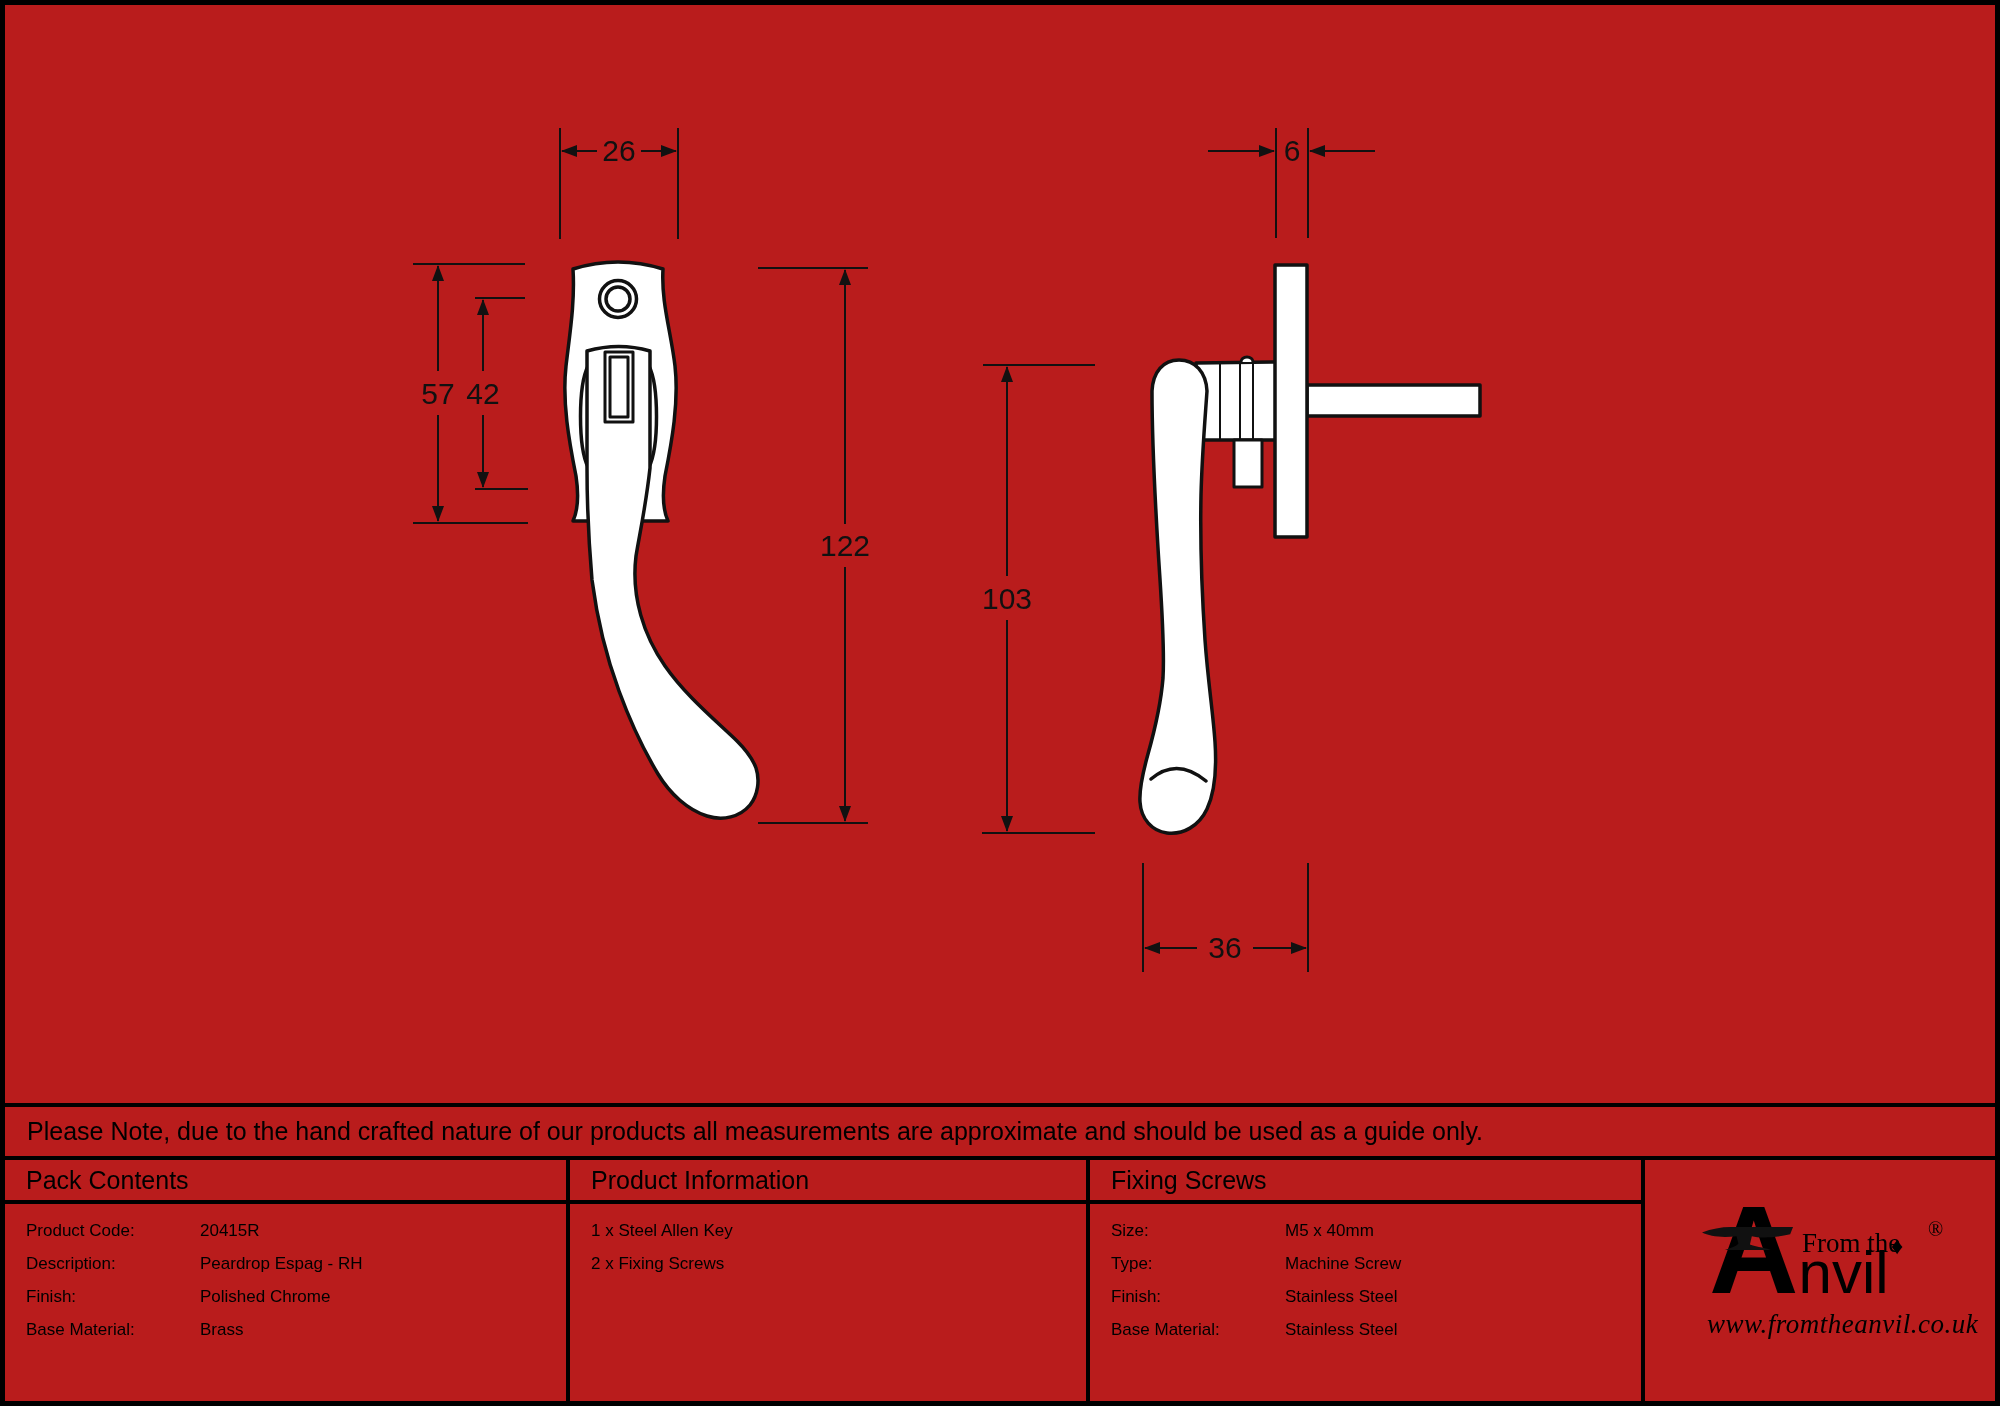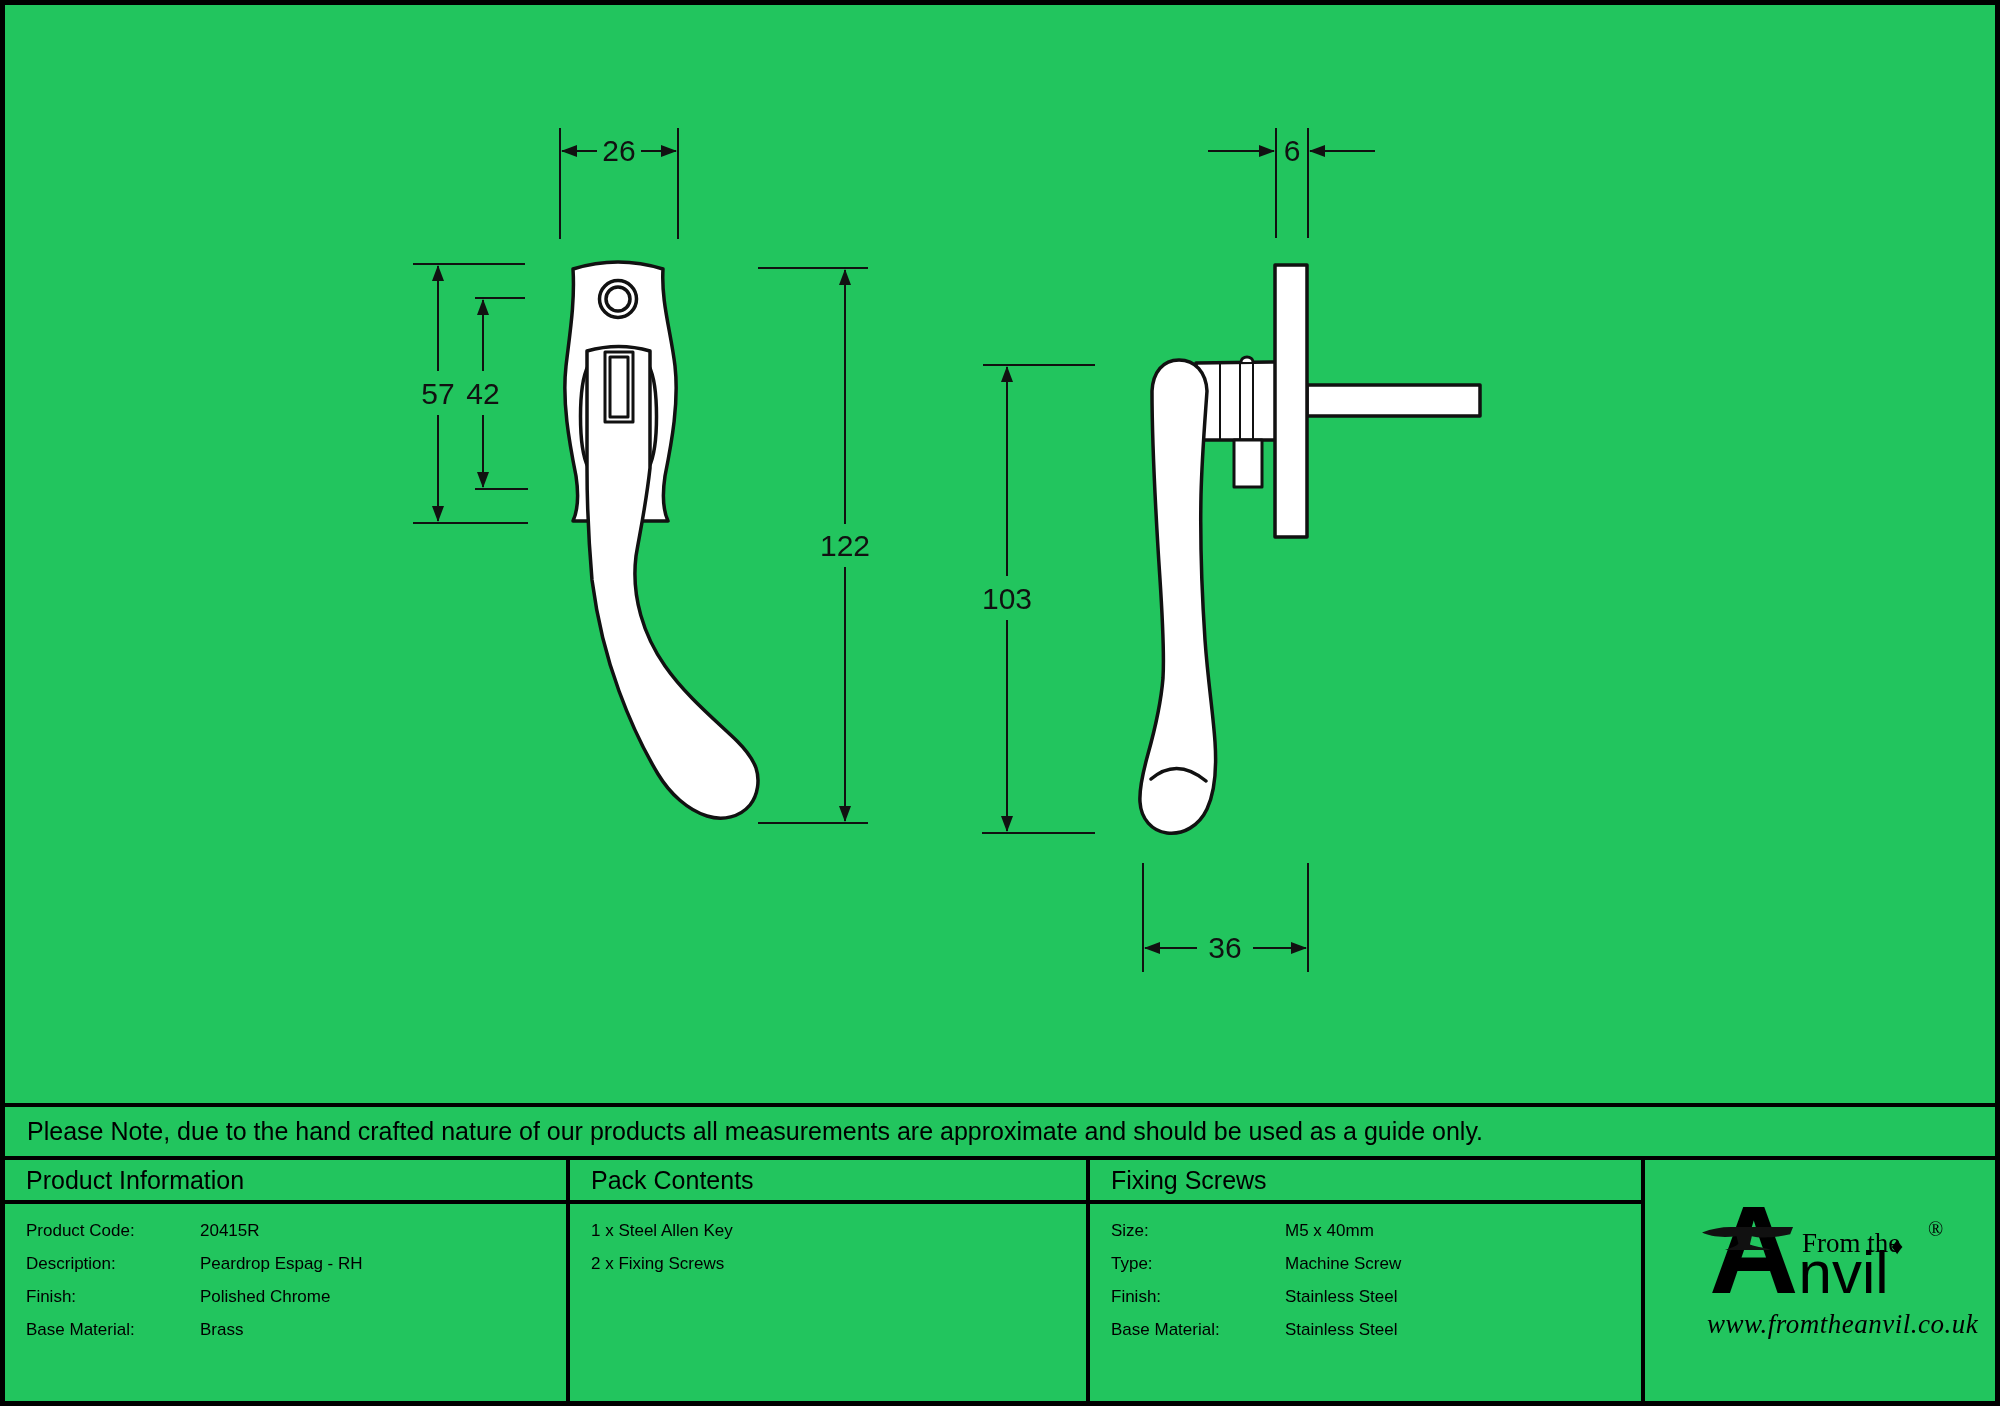--- a/index.html
+++ b/index.html
@@ -1,20 +1,20 @@
 <!DOCTYPE html>
 <html><head>
 <meta charset="utf-8">
 <style>
   html,body{margin:0;padding:0;background:#888;}
   *{box-sizing:border-box;}
   .page{
     position:relative;
     width:2000px;height:1406px;
-    background:#22c55e;
+    background:#b91c1c;
     border:5px solid #000;
     display:flex;flex-direction:column;
     font-family:"Liberation Sans",sans-serif;
     color:#000;
   }
   .drawing-area{height:1098px;position:relative;}
   .drawing-area svg{display:block;width:100%;height:100%;}
   .dim-line{stroke:#111;stroke-width:2;fill:none;}
   .obj{stroke:#111;stroke-width:3.5;fill:#fff;stroke-linejoin:round;stroke-linecap:round;}
   .obj-thin{stroke:#111;stroke-width:3;fill:#fff;stroke-linejoin:round;}
@@ -137,24 +137,24 @@
     </svg>
   </div>
 
   <div class="note-row">
     <span>Please Note, due to the hand crafted nature of our products all measurements are approximate and should be used as a guide only.</span>
   </div>
 
   <div class="info-table">
 
     <div class="hcell">
+      <span>Pack Contents</span>
+    </div>
+    <div class="hcell">
       <span>Product Information</span>
-    </div>
-    <div class="hcell">
-      <span>Pack Contents</span>
     </div>
     <div class="hcell">
       <span>Fixing Screws</span>
     </div>
 
     <div class="logo-cell">
       <div class="logo-box">
         <svg class="anvil-icon" viewBox="0 0 96 27" preserveAspectRatio="none">
           <path fill="#111" d="M 0,7 C 10,3 20,1 30,1 L 95,1 L 92,9 C 75,13 60,13 52,11 L 50,20 C 58,23 68,24 72,26 L 24,26 C 30,24 36,22 38,19 L 36,11 C 20,13 8,11 0,7 Z"></path>
         </svg>

